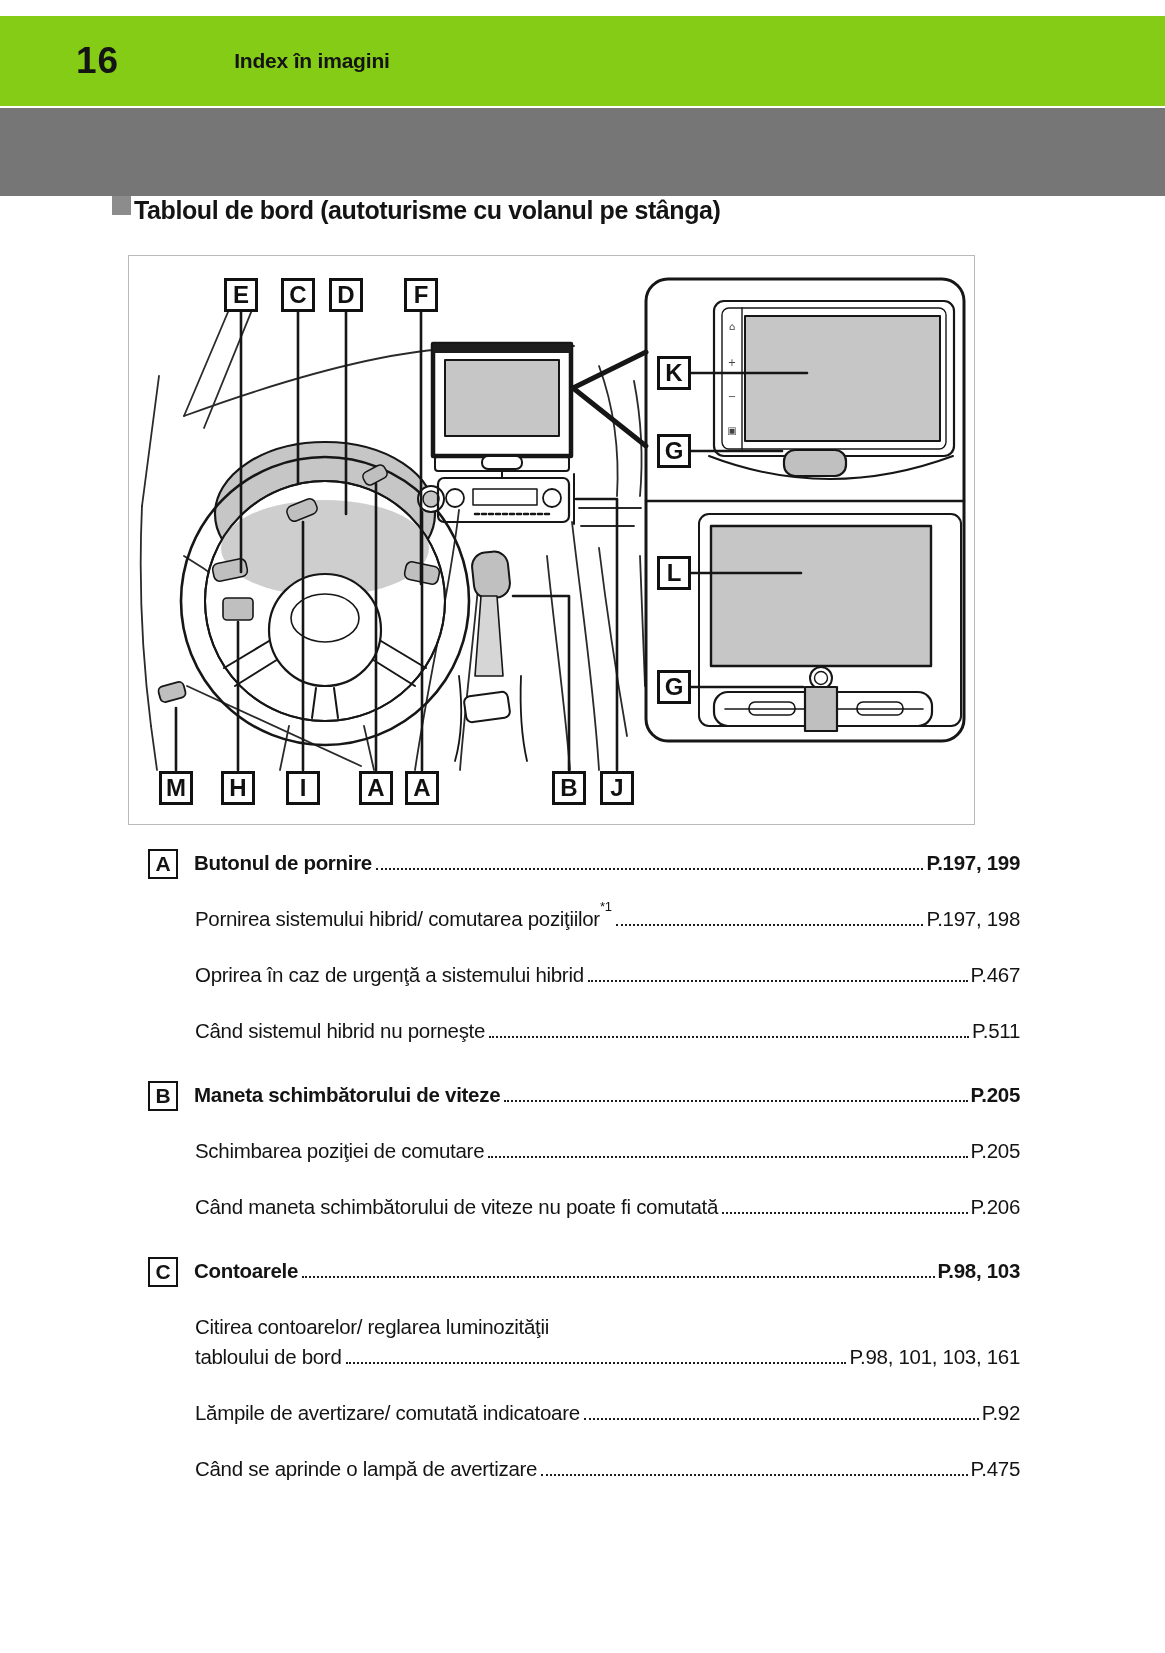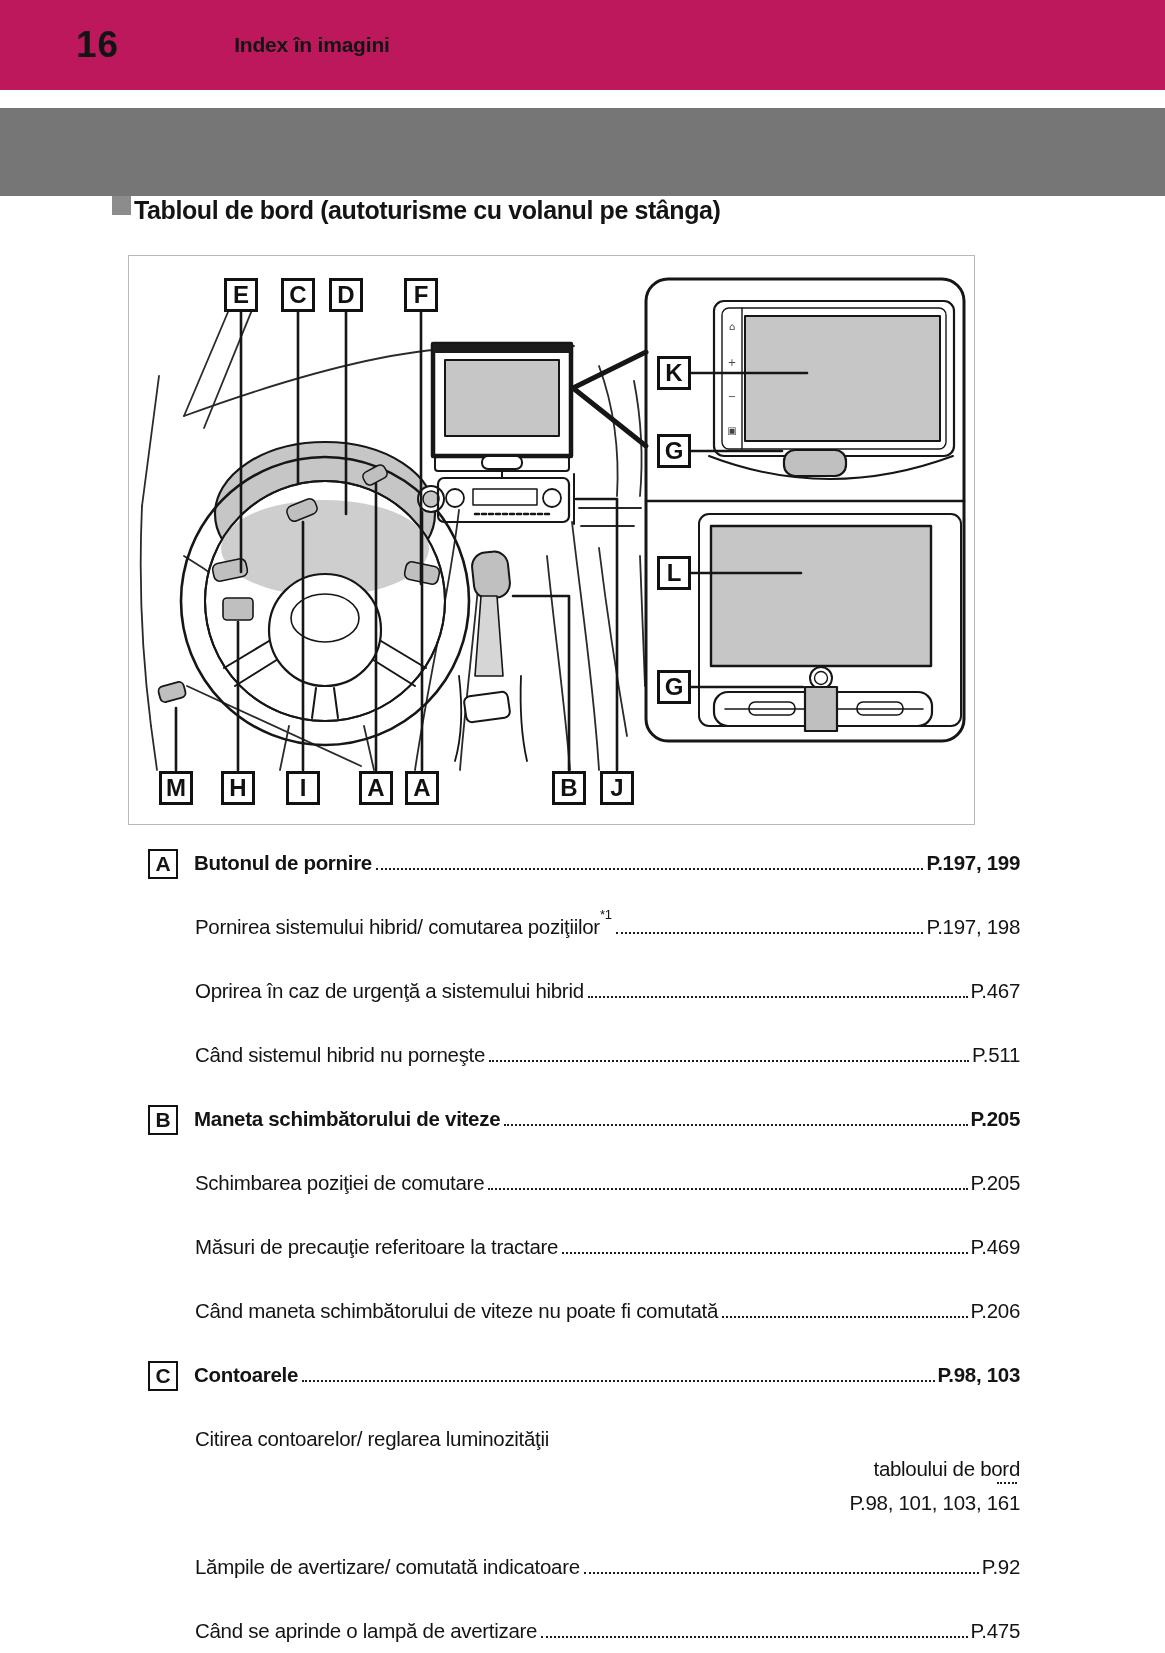--- a/index.html
+++ b/index.html
@@ -2,42 +2,42 @@
 <html><head>
 <meta charset="utf-8">
 <style>
   html,body{margin:0;padding:0;}
   body{
     width:1165px;height:1653px;position:relative;background:#ffffff;
     font-family:"Liberation Sans","DejaVu Sans",sans-serif;color:#141414;
     -webkit-font-smoothing:antialiased;
   }
   
-  .band-top{position:absolute;left:0;top:0;width:1165px;height:90px;background:#be185d;
+  .band-top{position:absolute;left:0;top:16px;width:1165px;height:90px;background:#84cc16;
     display:flex;align-items:center;}
   .page-num{font-size:37px;font-weight:bold;margin-left:76px;letter-spacing:1px;}
   .header-title{font-size:21px;font-weight:bold;margin-left:115px;letter-spacing:-0.2px;}
   .band-dark{position:absolute;left:0;top:108px;width:1165px;height:88px;background:#767676;}
   
   .sec-title{position:absolute;left:112px;top:196px;display:flex;}
   .sq-bullet{width:19px;height:19px;background:#8c8c8c;margin-right:3px;flex:none;}
   .sec-title-text{font-size:25px;font-weight:bold;letter-spacing:-0.4px;}
   
   .diagram{position:absolute;left:128px;top:255px;width:847px;height:570px;
     border:1.5px solid #b9b9b9;background:#fff;box-sizing:border-box;}
   .dl{position:absolute;width:34px;height:34px;box-sizing:border-box;border:3px solid #111;
     background:#fff;display:flex;align-items:center;justify-content:center;
     font-size:24px;font-weight:bold;color:#111;line-height:1;}
   
   .index{position:absolute;left:148px;top:846px;width:872px;}
   .idx-row{display:flex;align-items:flex-end;line-height:26px;font-size:20.5px;letter-spacing:-0.3px;}
   .idx-row.head{margin-top:34px;font-weight:bold;}
   .idx-row.head:first-child{margin-top:0;}
-  .idx-row.sub{margin-top:38px;padding-left:47px;font-weight:normal;}
-  .idx-row.cont{margin-top:4px;flex-direction:column;}
+  .idx-row.sub{margin-top:30px;padding-left:47px;font-weight:normal;}
+  .idx-row.cont{margin-top:4px;}
   .lbox-sm{width:30px;height:30px;box-sizing:border-box;border:2.5px solid #111;background:#fff;
     display:flex;align-items:center;justify-content:center;font-size:21px;font-weight:bold;
     margin-right:16px;flex:none;position:relative;top:3px;}
   .leader{flex:1;border-bottom:2.5px dotted #1c1c1c;margin:0 3px 6px 4px;min-width:20px;}
   .idx-pages{white-space:nowrap;}
   sup.fn{font-size:13px;line-height:0;position:relative;top:-7px;font-weight:normal;}
 </style>
 </head>
 <body>
 
@@ -224,25 +224,20 @@
     <span>Maneta schimbătorului de viteze</span>
     <span class="leader"></span>
     <span class="idx-pages">P.205</span>
   </div>
   <div class="idx-row sub">
     <span>Schimbarea poziţiei de comutare</span>
     <span class="leader"></span>
     <span class="idx-pages">P.205</span>
   </div>
   <div class="idx-row sub">
-    <span>Măsuri de precauţie referitoare la tractare</span>
-    <span class="leader"></span>
-    <span class="idx-pages">P.469</span>
-  </div>
-  <div class="idx-row sub">
     <span>Când maneta schimbătorului de viteze nu poate fi comutată</span>
     <span class="leader"></span>
     <span class="idx-pages">P.206</span>
   </div>
 
   <div class="idx-row head">
     <span class="lbox-sm">C</span>
     <span>Contoarele</span>
     <span class="leader"></span>
     <span class="idx-pages">P.98, 103</span>

